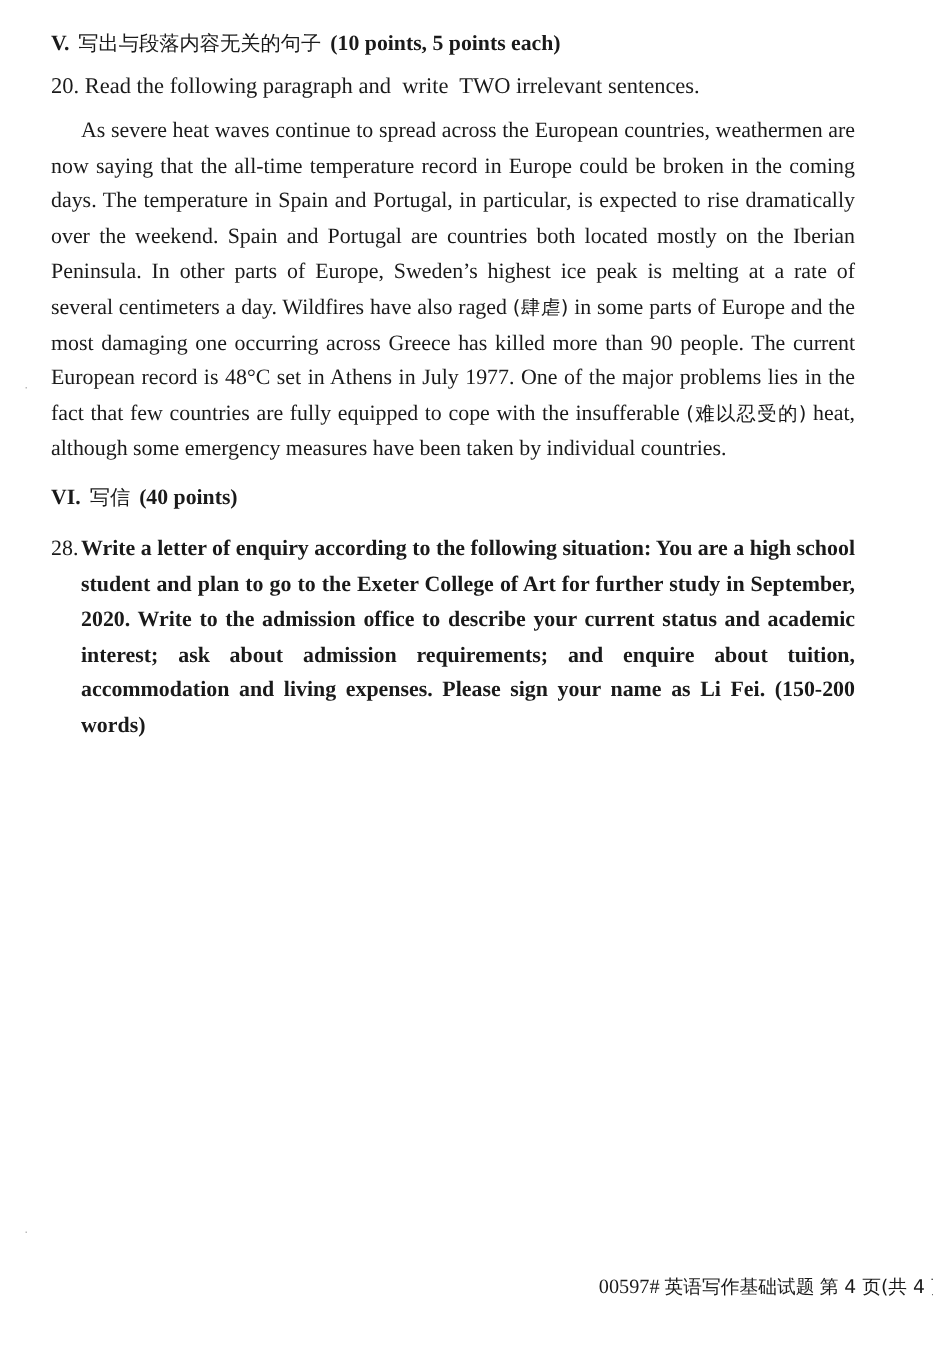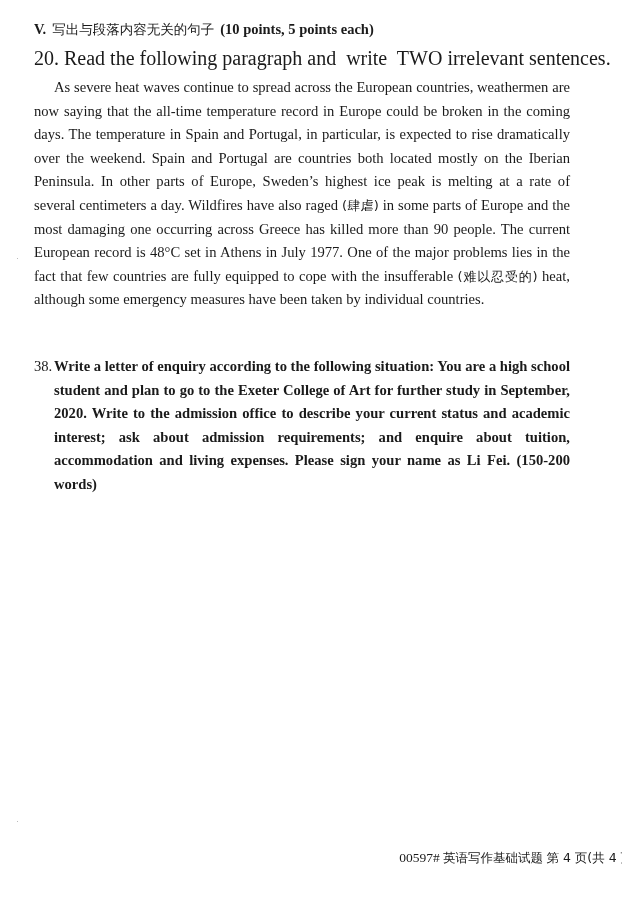--- a/index.html
+++ b/index.html
@@ -32,21 +32,21 @@
     .heading .cn {
       font-family: "DejaVu Sans", sans-serif;
       font-weight: normal;
       font-size: 13.5px;
       margin: 0 6px 0 6px;
     }
     .question {
       position: absolute;
       left: 34px;
       width: 536px;
-      font-size: 20px;
+      font-size: 15px;
       line-height: 20px;
       white-space: nowrap;
     }
     .para {
       position: absolute;
       left: 34px;
       width: 536px;
       font-size: 14.6px;
       line-height: 23.6px;
       text-align: justify;
@@ -103,23 +103,26 @@
     <span>V.</span><span class="cn">写出与段落内容无关的句子</span><span>(10 points, 5 points each)</span>
   </div>
 
   <div class="question" style="top:48px;">
     <span>20.</span>
     <span style="white-space:pre;">Read the following paragraph and  write  TWO irrelevant sentences.</span>
   </div>
 
   <div class="para" style="top:76px;"><span>As severe heat waves continue to spread across the European countries, weathermen are now saying that the all-time temperature record in Europe could be broken in the coming days. The temperature in Spain and Portugal, in particular, is expected to rise dramatically over the weekend. Spain and Portugal are countries both located mostly on the Iberian Peninsula. In other parts of Europe, Sweden’s highest ice peak is melting at a rate of several centimeters a day. Wildfires have also raged </span><span class="cn">(肆虐)</span><span> in some parts of Europe and the most damaging one occurring across Greece has killed more than 90 people. The current European record is 48°C set in Athens in July 1977. One of the major problems lies in the fact that few countries are fully equipped to cope with the insufferable </span><span class="cn">(难以忍受的)</span><span> heat, although some emergency measures have been taken by individual countries.</span></div>
 
+  <div class="heading" style="top:322px;">
+    <span>VI.</span><span class="cn">写信</span><span>(40 points)</span>
+  </div>
 
   <div class="q21" style="top:355px;">
-    <span class="num">38.</span>
+    <span class="num">28.</span>
     <span class="body">Write a letter of enquiry according to the following situation: You are a high school student and plan to go to the Exeter College of Art for further study in September, 2020. Write to the admission office to describe your current status and academic interest; ask about admission requirements; and enquire about tuition, accommodation and living expenses. Please sign your name as Li Fei. (150-200 words)</span>
   </div>
 
   <div class="speck" style="left:17px; top:258px;"></div>
   <div class="speck" style="left:17px; top:821px;"></div>
 
   <div class="footer">
     <span>00597#</span>
     <span class="cn">英语写作基础试题</span>
     <span class="cn">第 4 页(共 4 页)</span>

